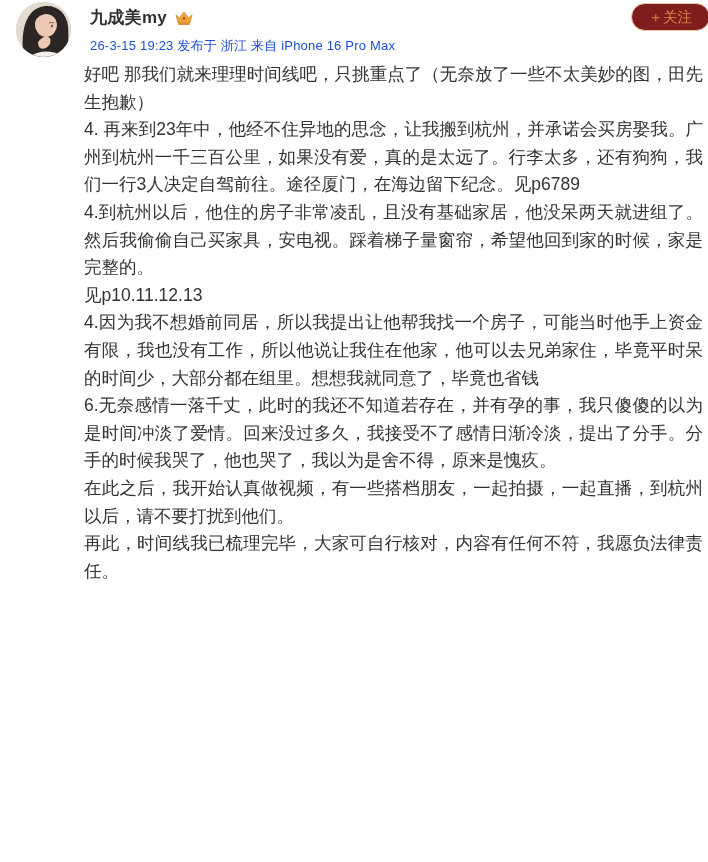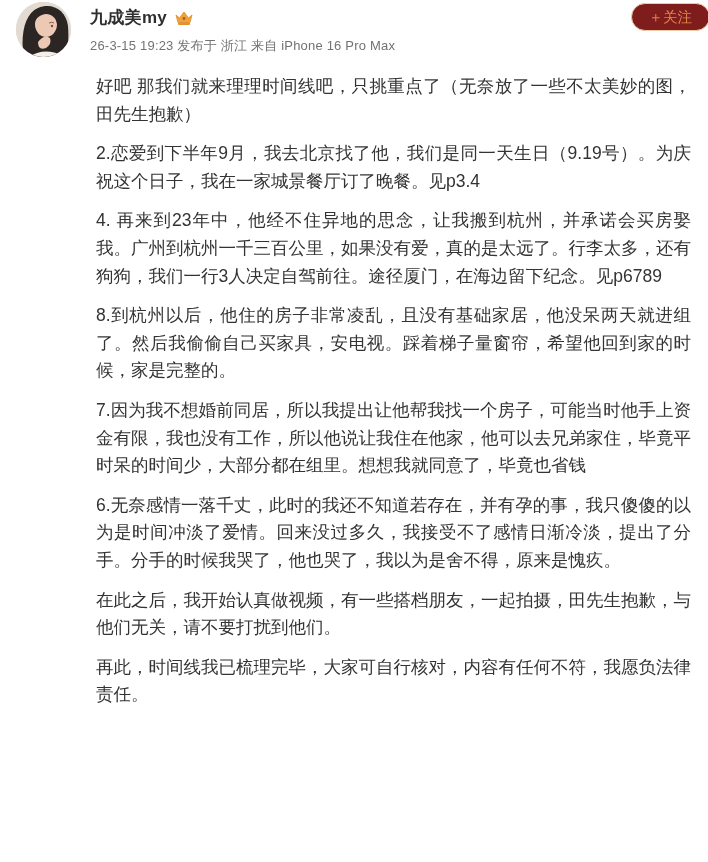--- a/index.html
+++ b/index.html
@@ -18,38 +18,38 @@
     overflow: hidden; background: #ddd5cc;
   }
   .avatar svg { display: block; width: 100%; height: 100%; }
   .user-block { position: absolute; left: 82px; top: 6px; }
   .username-row { display: flex; align-items: center; gap: 7px; }
   .username {
     font-size: 17px; font-weight: 700; color: #2e2e2e; letter-spacing: 0.3px;
   }
   .badge { width: 20px; height: 18px; display: inline-flex; align-items: center; }
   .timestamp {
-    margin-top: 8px; font-size: 13px; color: #737373; letter-spacing: 0.2px;
+    margin-top: 8px; font-size: 13px; color: #1d4ed8; letter-spacing: 0.2px;
   }
   .follow-btn {
     position: absolute; right: 6px; top: 3px;
     height: 28px; padding: 0 17px;
     border: 1px solid #eecaa6; border-radius: 15px;
     background: #7f1d1d; color: #df874a;
     font-size: 14.5px; line-height: 26px;
     display: flex; align-items: center; justify-content: center;
     box-sizing: border-box; cursor: pointer;
   }
   .post-body {
     position: absolute; left: 84px; top: 61px; width: 619px;
     font-size: 17.5px; line-height: 27.6px; color: #333333;
     text-align: justify; text-justify: inter-ideograph;
     word-break: break-all;
   }
-  .post-body p { margin: 12px; padding: 0; }
+  .post-body p { margin: 0; padding: 0; }
 </style>
 </head>
 <body>
 
 <div class="header">
 
   <div class="avatar">
     <svg viewBox="0 0 55 55">
       <rect x="0" y="0" width="55" height="55" fill="#e3dbd2"></rect>
 
@@ -83,20 +83,20 @@
   </div>
 
   <div class="follow-btn">
     <span>＋关注</span>
   </div>
 
 </div>
 
 <div class="post-body">
     <p>好吧 那我们就来理理时间线吧，只挑重点了（无奈放了一些不太美妙的图，田先生抱歉）</p>
-    <p>2.恋爱到下半年9月，我去北京找了他，我们是同一天生日（9.19号）。为庆祝这个日子，我在一家城景餐厅订了晚餐。见p3.4</p>
     <p>4. 再来到23年中，他经不住异地的思念，让我搬到杭州，并承诺会买房娶我。广州到杭州一千三百公里，如果没有爱，真的是太远了。行李太多，还有狗狗，我们一行3人决定自驾前往。途径厦门，在海边留下纪念。见p6789</p>
-    <p>8.到杭州以后，他住的房子非常凌乱，且没有基础家居，他没呆两天就进组了。然后我偷偷自己买家具，安电视。踩着梯子量窗帘，希望他回到家的时候，家是完整的。</p>
-    <p>7.因为我不想婚前同居，所以我提出让他帮我找一个房子，可能当时他手上资金有限，我也没有工作，所以他说让我住在他家，他可以去兄弟家住，毕竟平时呆的时间少，大部分都在组里。想想我就同意了，毕竟也省钱</p>
+    <p>4.到杭州以后，他住的房子非常凌乱，且没有基础家居，他没呆两天就进组了。然后我偷偷自己买家具，安电视。踩着梯子量窗帘，希望他回到家的时候，家是完整的。</p>
+    <p>见p10.11.12.13</p>
+    <p>4.因为我不想婚前同居，所以我提出让他帮我找一个房子，可能当时他手上资金有限，我也没有工作，所以他说让我住在他家，他可以去兄弟家住，毕竟平时呆的时间少，大部分都在组里。想想我就同意了，毕竟也省钱</p>
     <p>6.无奈感情一落千丈，此时的我还不知道若存在，并有孕的事，我只傻傻的以为是时间冲淡了爱情。回来没过多久，我接受不了感情日渐冷淡，提出了分手。分手的时候我哭了，他也哭了，我以为是舍不得，原来是愧疚。</p>
-    <p>在此之后，我开始认真做视频，有一些搭档朋友，一起拍摄，田先生抱歉，与他们无关，请不要打扰到他们。</p>
+    <p>在此之后，我开始认真做视频，有一些搭档朋友，一起拍摄，一起直播，到杭州以后，请不要打扰到他们。</p>
     <p>再此，时间线我已梳理完毕，大家可自行核对，内容有任何不符，我愿负法律责任。</p>
   </div>
 
 </body></html>

